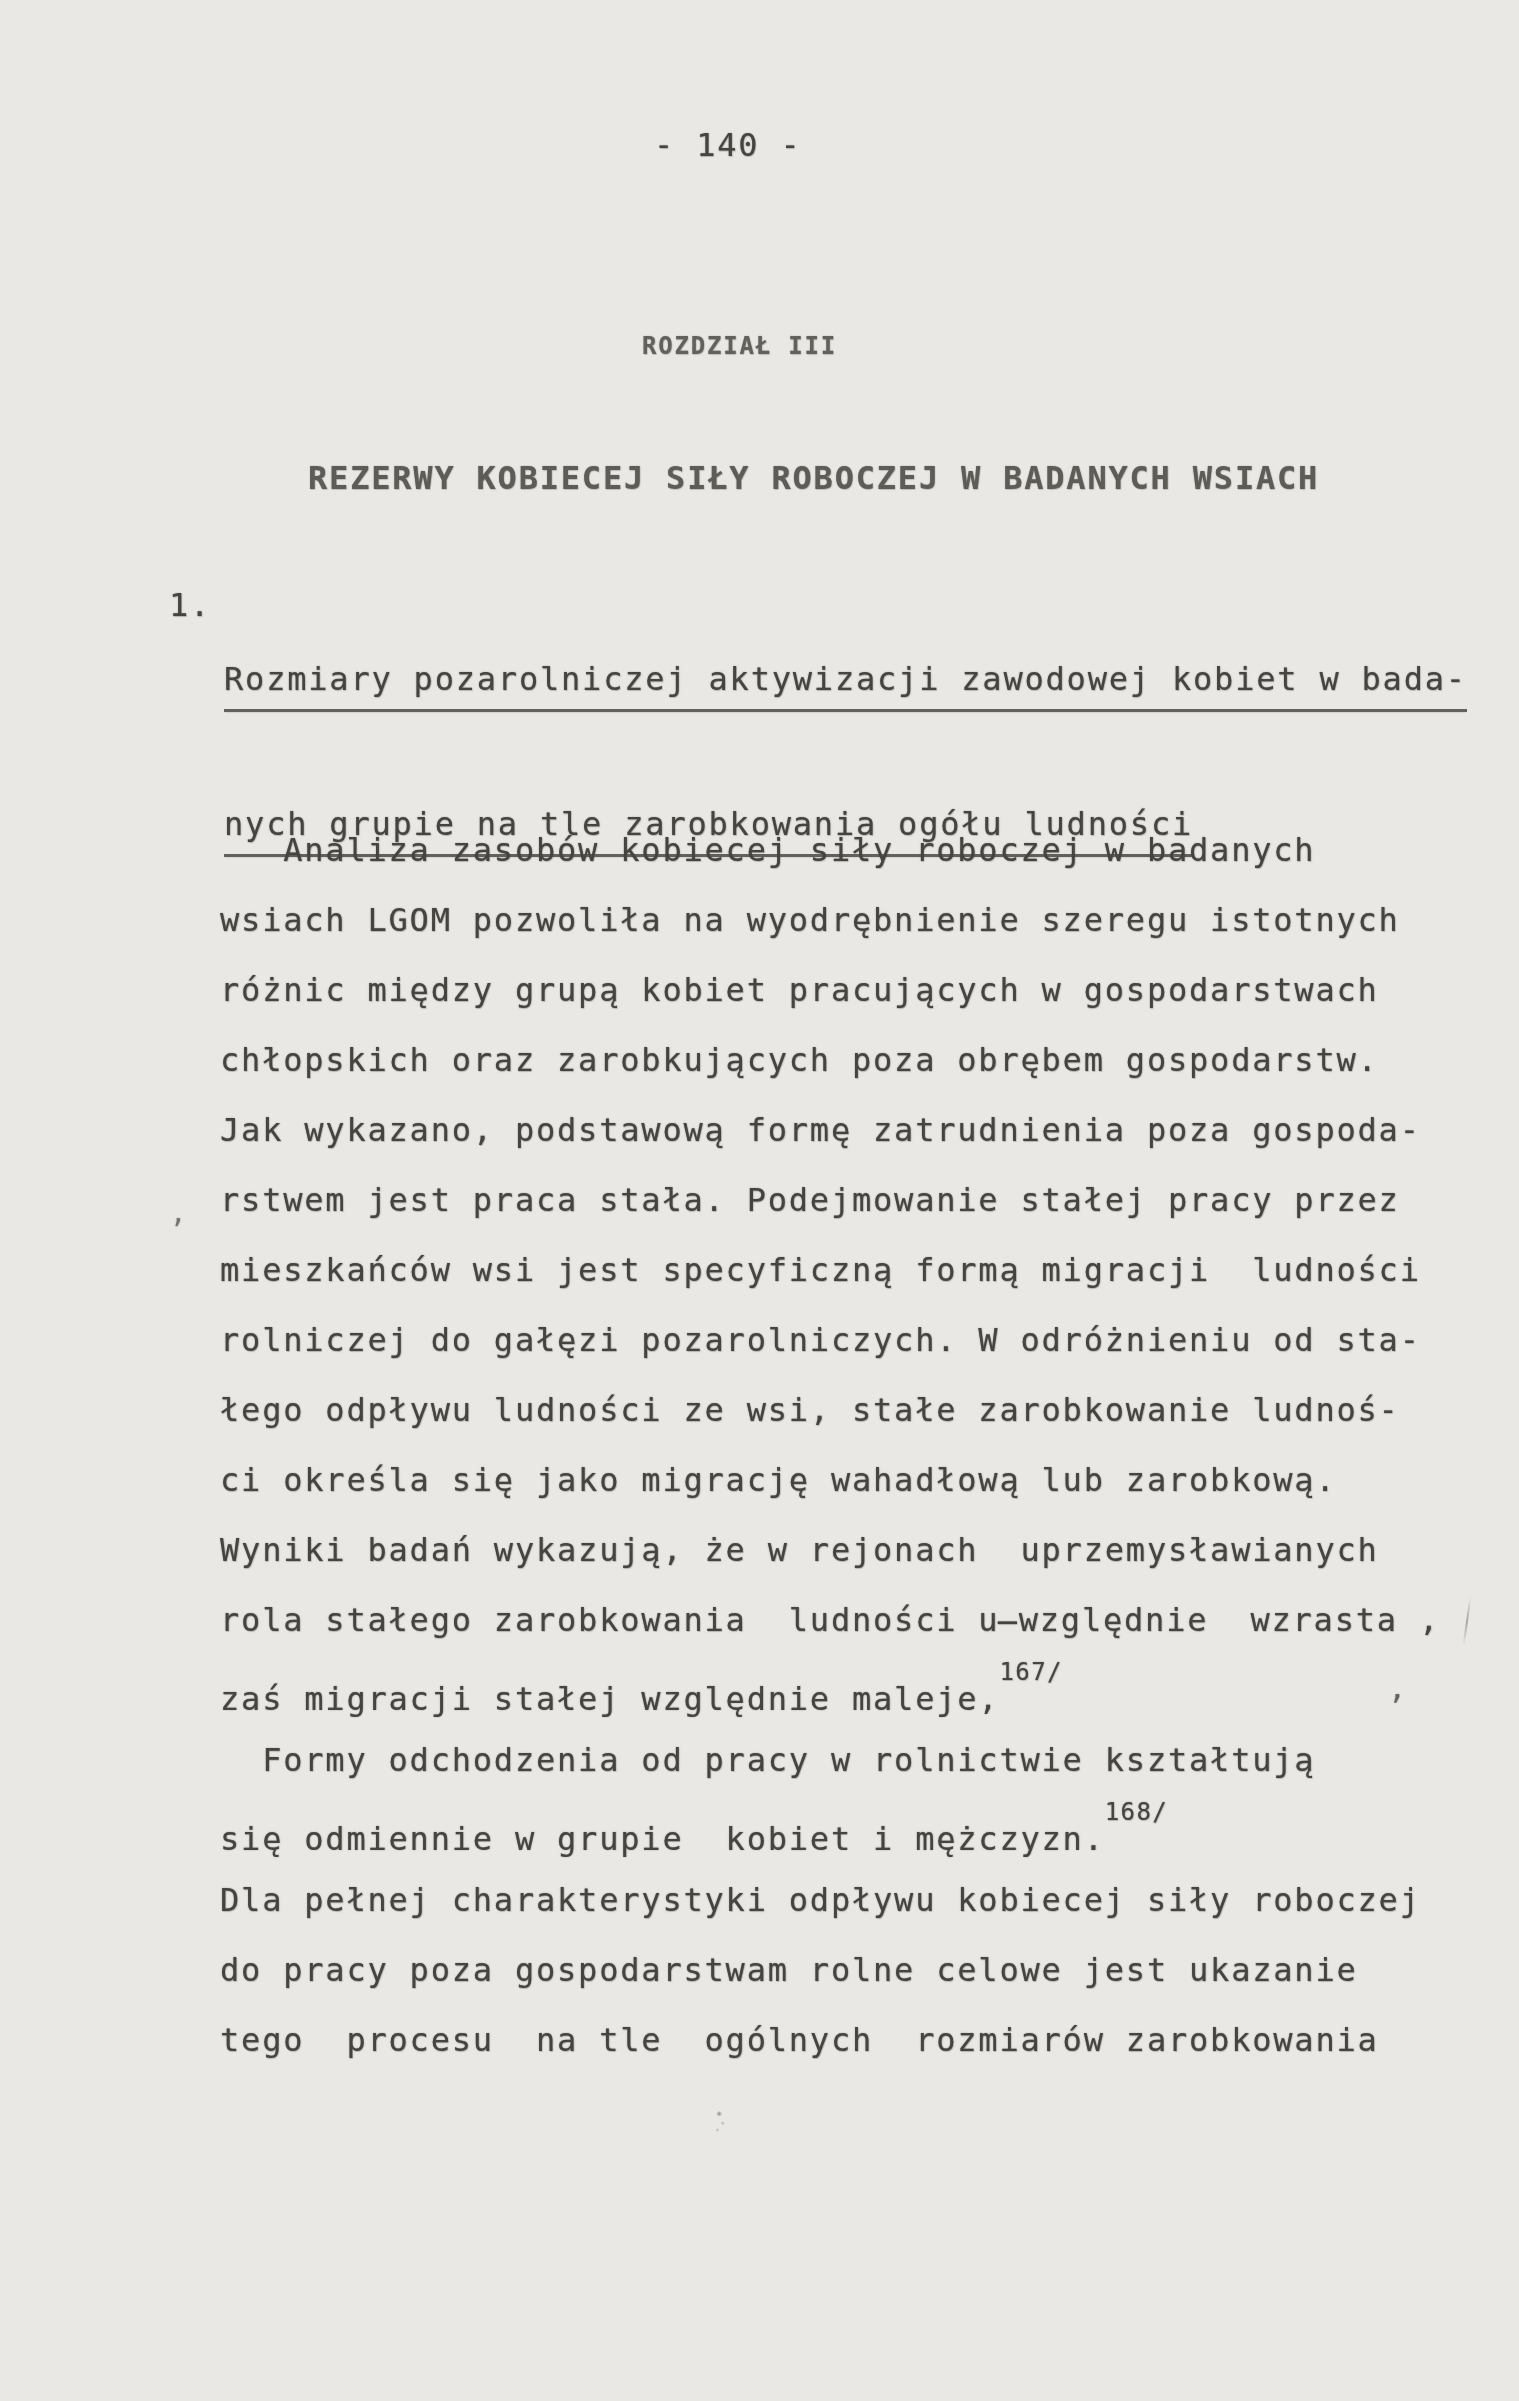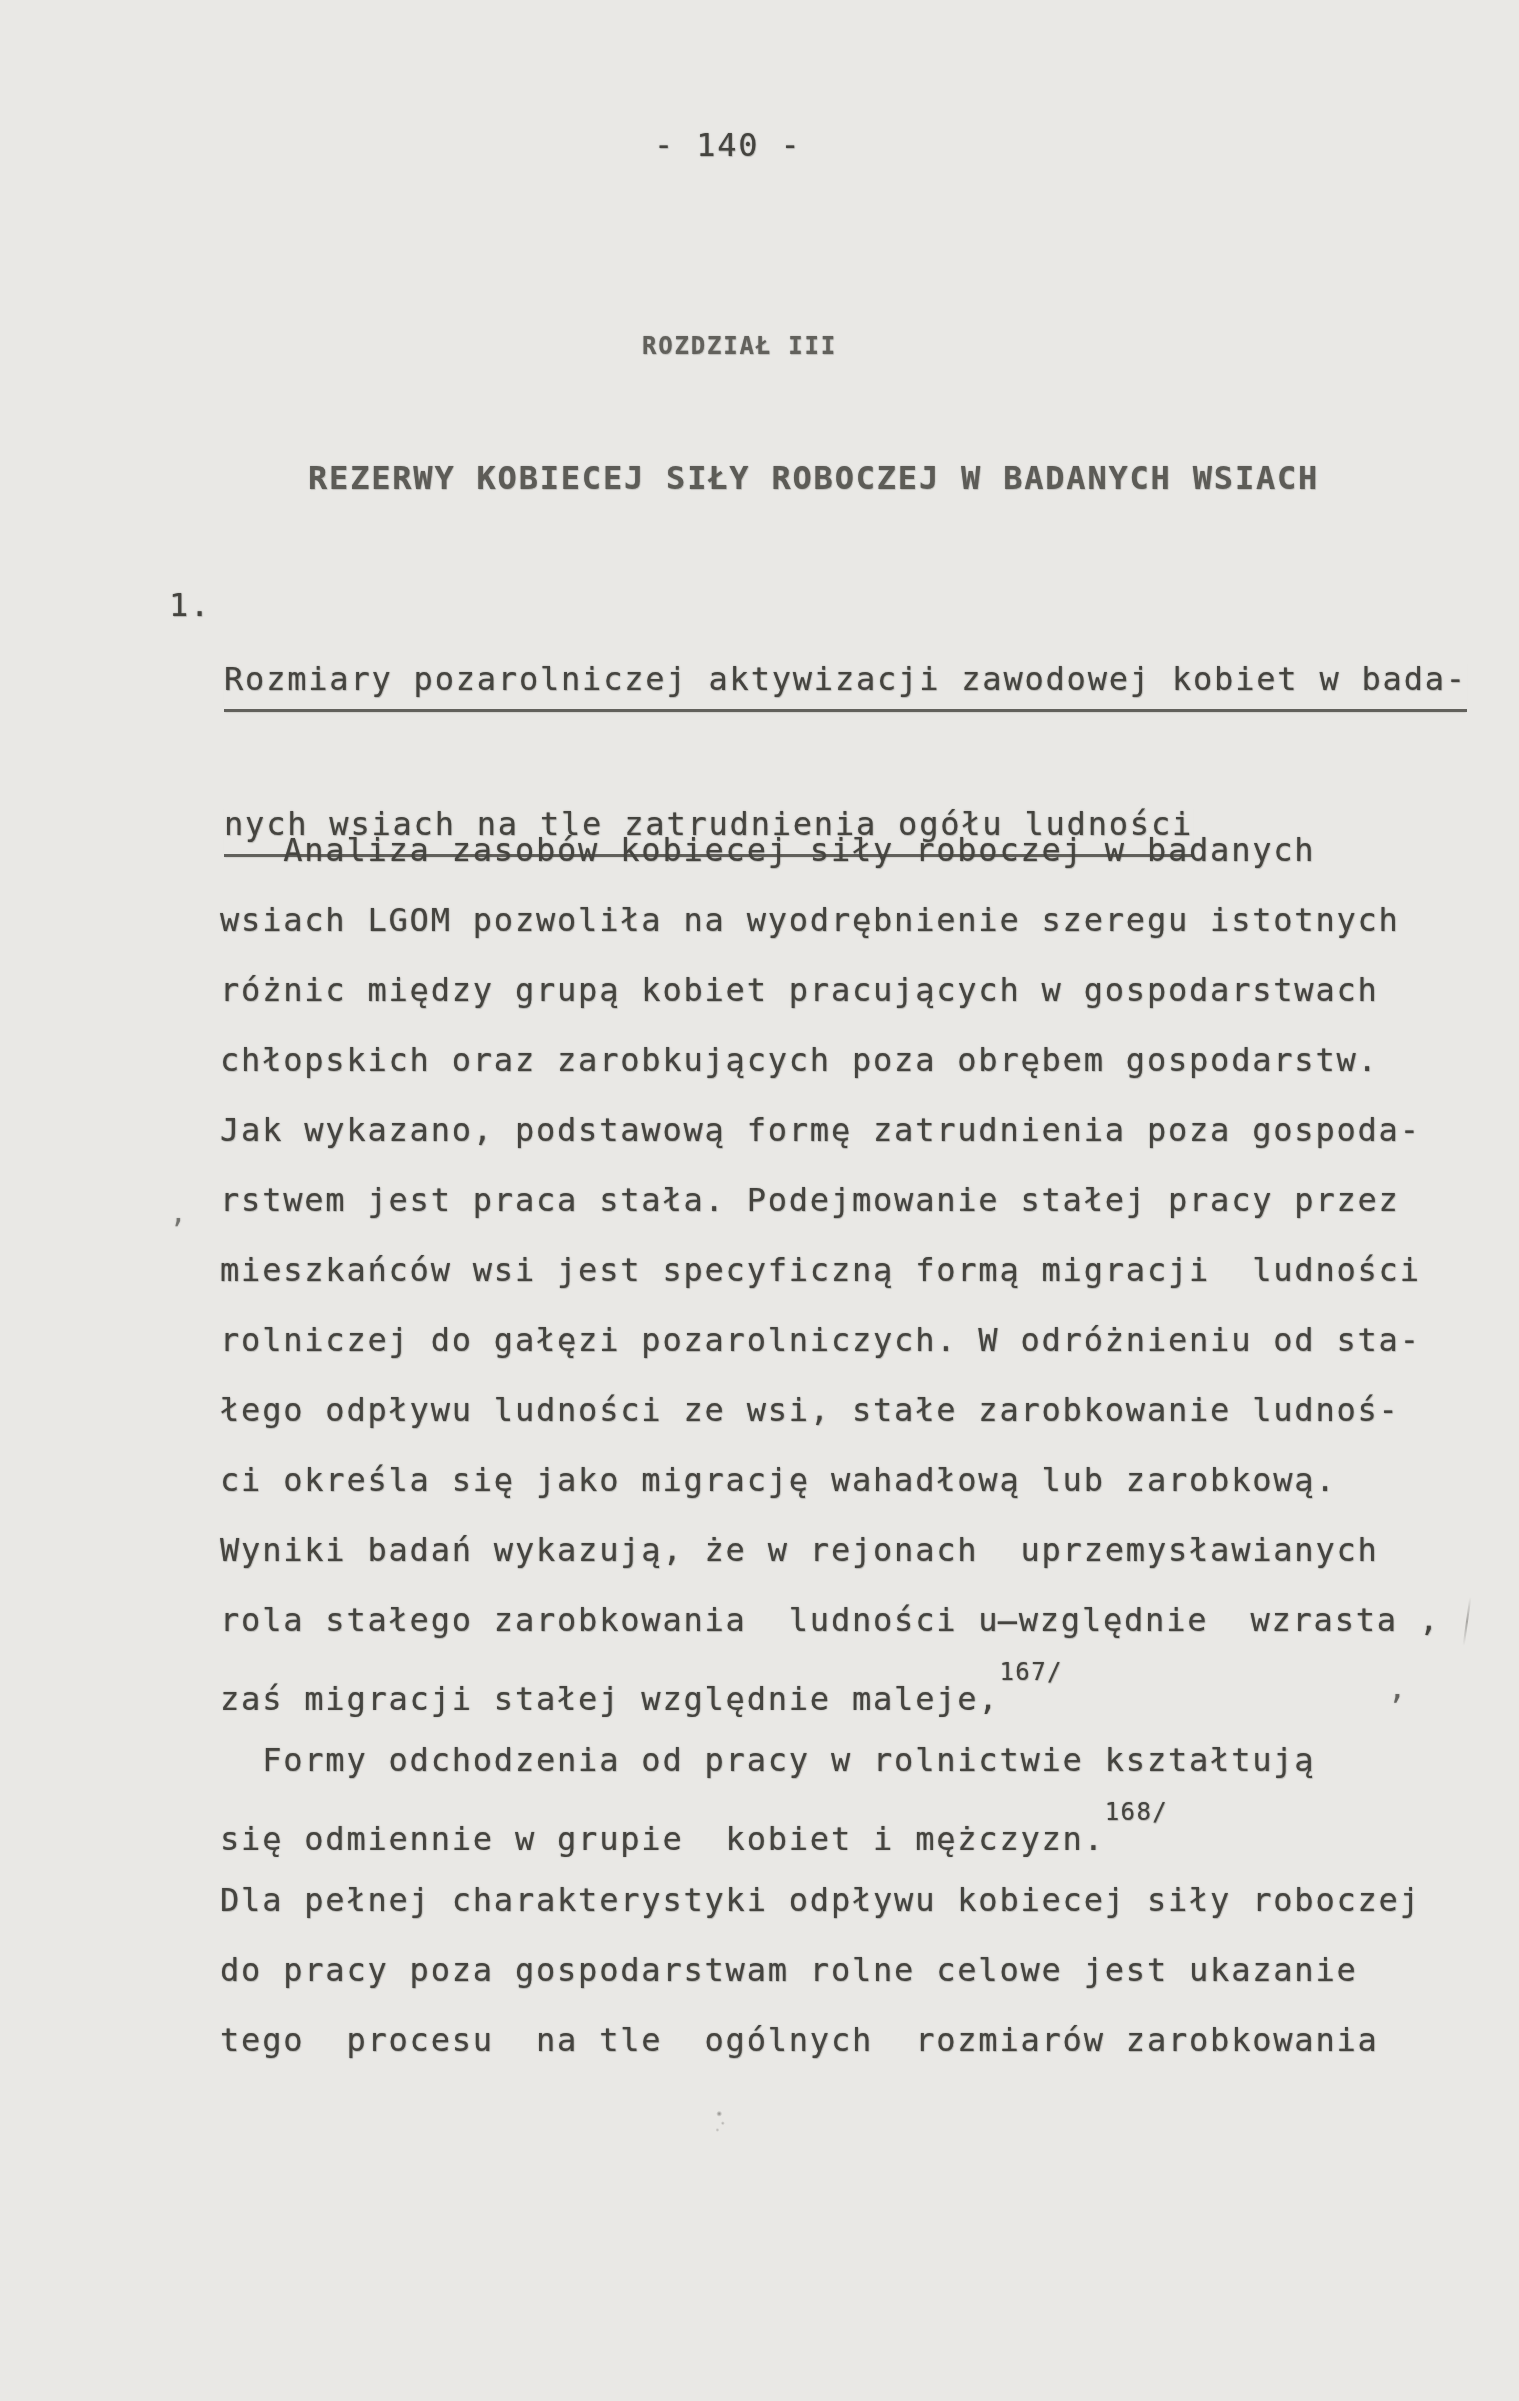--- a/index.html
+++ b/index.html
@@ -57,21 +57,21 @@
 <div class="typewritten page-number" style="color: rgb(69, 68, 63);">- 140 -</div>
 
 <div class="typewritten chapter-heading" style="color: rgb(69, 68, 63);">ROZDZIAŁ III</div>
 
 <div class="typewritten doc-title" style="color: rgb(69, 68, 63);">REZERWY KOBIECEJ SIŁY ROBOCZEJ W BADANYCH WSIACH</div>
 
 <div class="typewritten section" style="color: rgb(69, 68, 63);">
   <span class="sec-num">1.</span>
   <div class="sec-lines">
     <div class="sec-line"><span>Rozmiary pozarolniczej aktywizacji zawodowej kobiet w bada-</span></div>
-    <div class="sec-line"><span>nych wsiach na tle zatrudnienia ogółu ludności</span></div>
+    <div class="sec-line"><span>nych grupie na tle zarobkowania ogółu ludności</span></div>
   </div>
 </div>
 
 <div class="typewritten body-text" style="color: rgb(69, 68, 63);"><div class="line"><span>   Analiza zasobów kobiecej siły roboczej w badanych</span></div><div class="line"><span>wsiach LGOM pozwoliła na wyodrębnienie szeregu istotnych</span></div><div class="line"><span>różnic między grupą kobiet pracujących w gospodarstwach</span></div><div class="line"><span>chłopskich oraz zarobkujących poza obrębem gospodarstw.</span></div><div class="line"><span>Jak wykazano, podstawową formę zatrudnienia poza gospoda-</span></div><div class="line"><span>rstwem jest praca stała. Podejmowanie stałej pracy przez</span></div><div class="line"><span>mieszkańców wsi jest specyficzną formą migracji  ludności</span></div><div class="line"><span>rolniczej do gałęzi pozarolniczych. W odróżnieniu od sta-</span></div><div class="line"><span>łego odpływu ludności ze wsi, stałe zarobkowanie ludnoś-</span></div><div class="line"><span>ci określa się jako migrację wahadłową lub zarobkową.</span></div><div class="line"><span>Wyniki badań wykazują, że w rejonach  uprzemysławianych</span></div><div class="line"><span>rola stałego zarobkowania  ludności u̶względnie  wzrasta ,</span></div><div class="line"><span>zaś migracji stałej względnie maleje,</span><sup>167/</sup></div><div class="line"><span>  Formy odchodzenia od pracy w rolnictwie kształtują</span></div><div class="line"><span>się odmiennie w grupie  kobiet i mężczyzn.</span><sup>168/</sup></div><div class="line"><span>Dla pełnej charakterystyki odpływu kobiecej siły roboczej</span></div><div class="line"><span>do pracy poza gospodarstwam rolne celowe jest ukazanie</span></div><div class="line"><span>tego  procesu  na tle  ogólnych  rozmiarów zarobkowania</span></div></div>
 
 <div class="artifact margin-mark">’</div>
 <div class="artifact mid-right-mark">’</div>
 <div class="speck"></div>
 <div class="scratch"></div>
 

